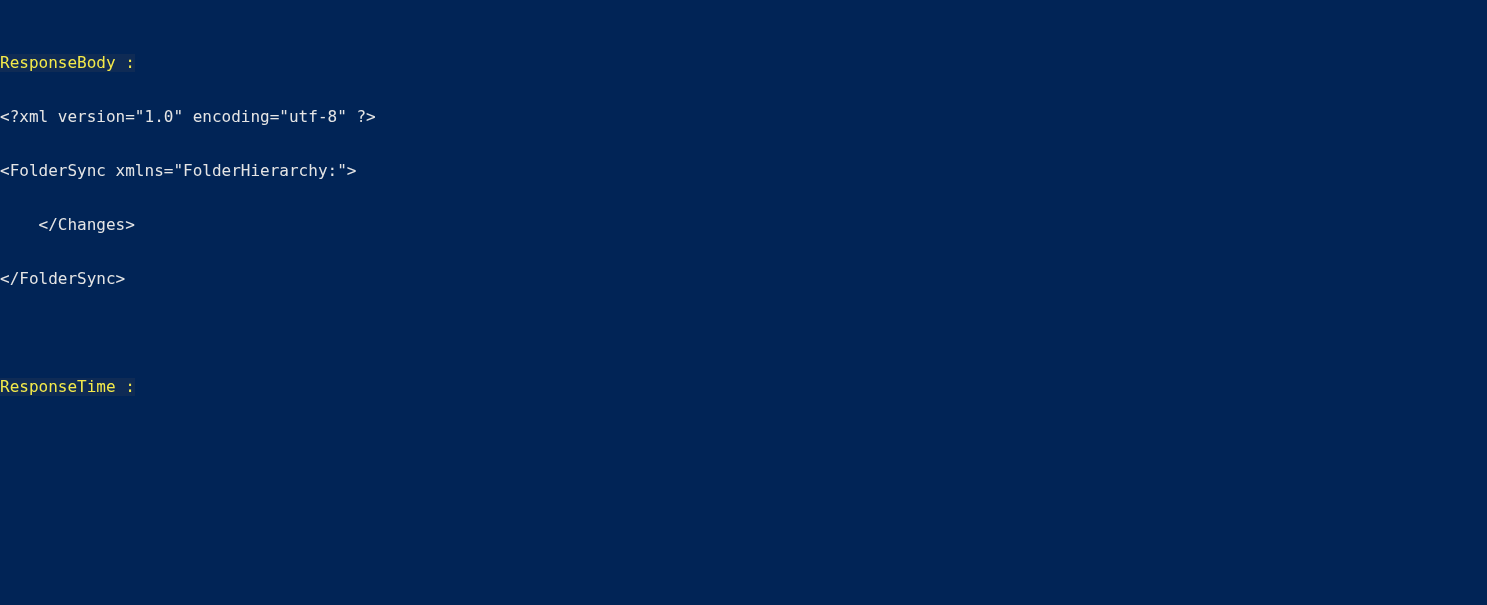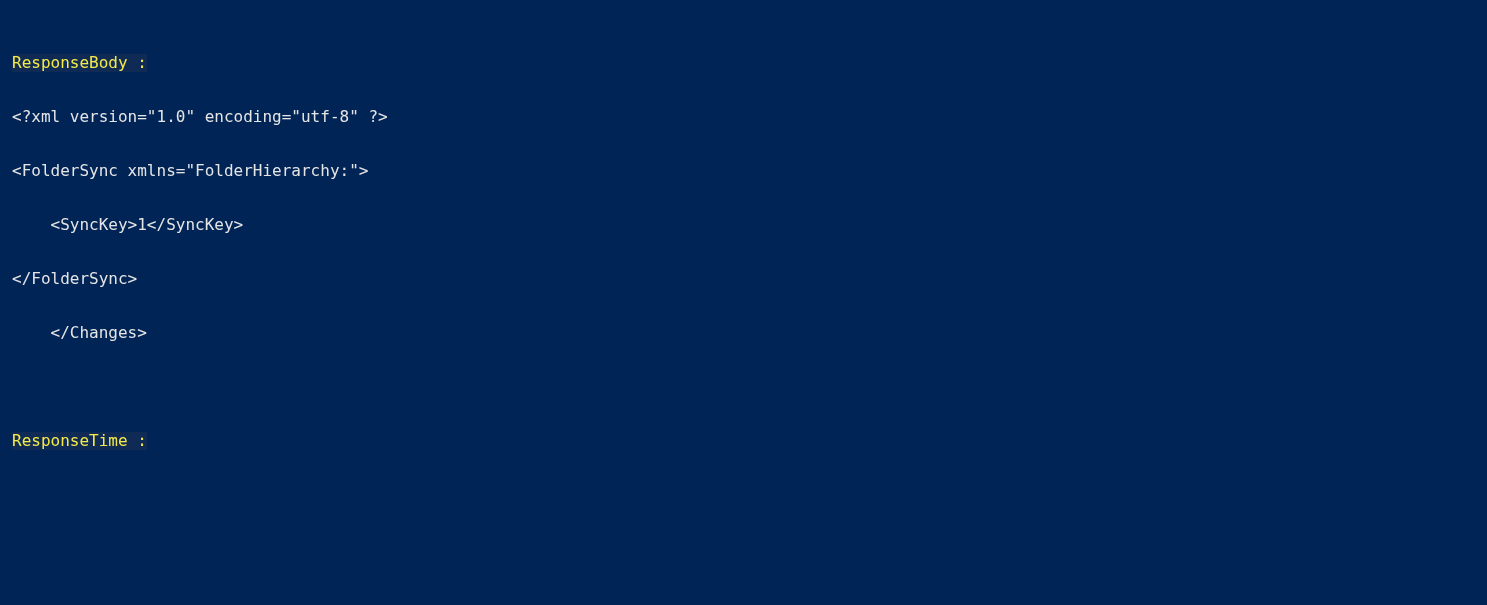--- a/index.html
+++ b/index.html
@@ -17,43 +17,41 @@
     white-space: pre;
     color: #e5e5e5;
     padding: 0;
     margin: 0;
     position: relative;
     width: 100%;
     height: 100%;
   }
   .line {
     display: block;
-    padding-left: 12px;
   }
   .label {
     color: #f4ea4a;      
     background: #0f2b55;  
     display: inline-block;
   }
   .plain {
     color: #e5e5e5;
     display: inline-block;
   }
 </style>
 </head>
 <body>
 
 <div class="console">
 
   <span class="line"><span class="label">ResponseBody :</span></span>
   <span class="line"><span class="plain">&lt;?xml version="1.0" encoding="utf-8" ?&gt;</span></span>
   <span class="line"><span class="plain">&lt;FolderSync xmlns="FolderHierarchy:"&gt;</span></span>
-  <span class="line"><span class="plain">    &lt;SyncKey&gt;1&lt;/SyncKey&gt;</span></span>
+  <span class="line"><span class="plain">    &lt;/Changes&gt;</span></span>
   <span class="line"><span class="plain">&lt;/FolderSync&gt;</span></span>
-  <span class="line"><span class="plain">    &lt;/Changes&gt;</span></span>
   <span class="line"> </span>
   <span class="line"><span class="label">ResponseTime :</span></span>
   
   
   
   
   
   
   
   

